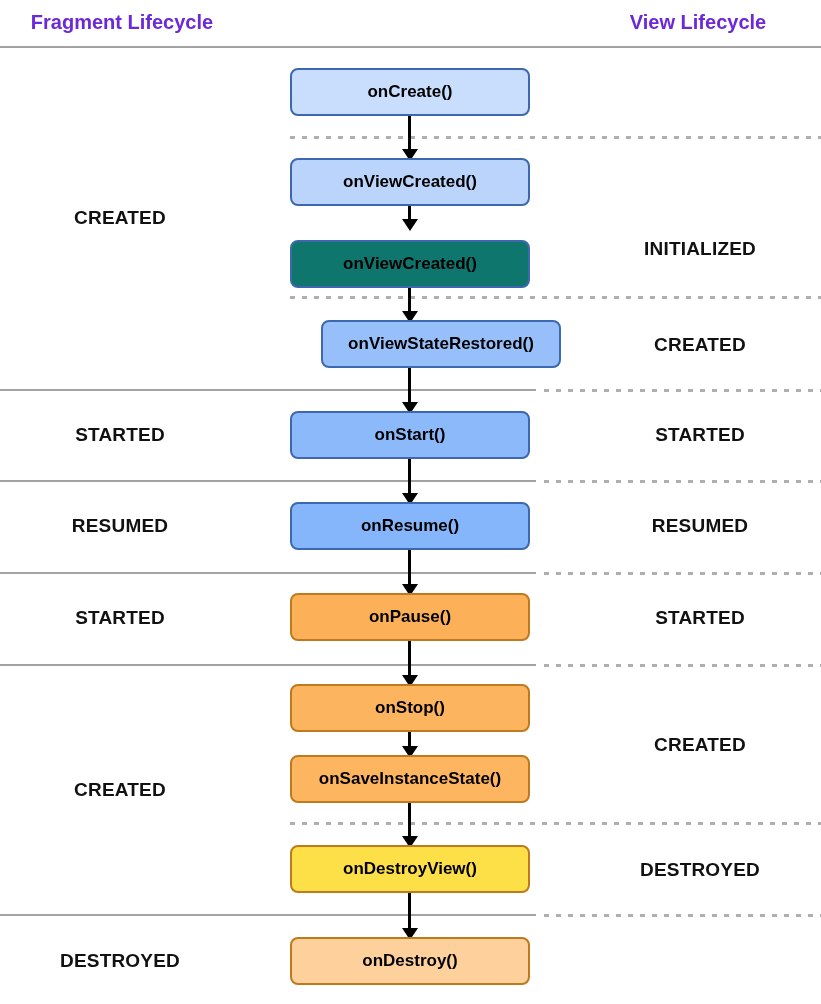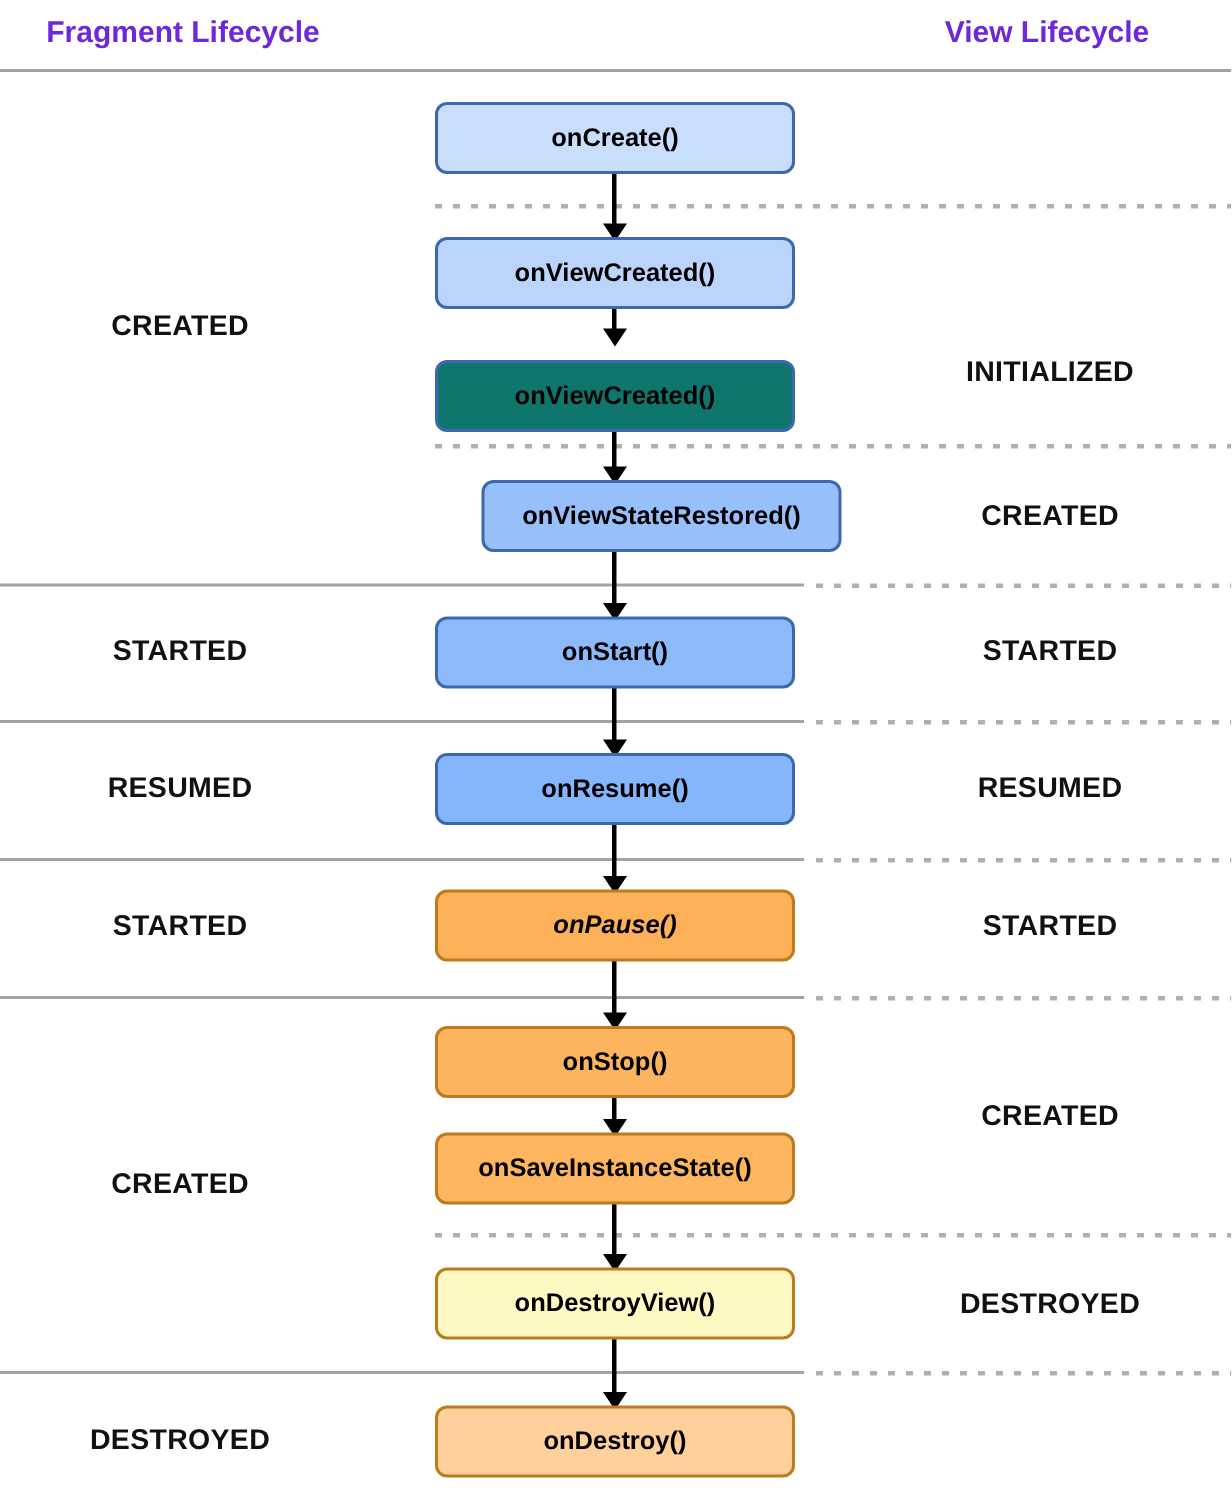--- a/index.html
+++ b/index.html
@@ -94,19 +94,19 @@
       <div class="arrow-line" style="top: 891px; height: 38px;"></div>
       <div class="arrow-head" style="top: 928px;"></div>
     </div>
   <div id="callbacks">
       <div class="cb" style="top: 68px; background: rgb(201, 222, 253); border-color: rgb(61, 104, 175); text-align: right;">onCreate()</div>
       <div class="cb" style="top: 158px; background: rgb(187, 212, 252); border-color: rgb(61, 104, 175);">onViewCreated()</div>
       <div class="cb" style="top: 240px; background: #0f766e; border-color: rgb(61, 104, 175);">onViewCreated()</div>
       <div class="cb" style="top: 320px; background: rgb(151, 192, 250); border-color: rgb(61, 104, 175); margin-left: 31px;">onViewStateRestored()</div>
       <div class="cb" style="top: 411px; background: rgb(139, 185, 250); border-color: rgb(61, 104, 175);">onStart()</div>
       <div class="cb" style="top: 502px; background: rgb(133, 181, 250); border-color: rgb(61, 104, 175);">onResume()</div>
-      <div class="cb" style="top: 593px; background: rgb(252, 177, 89); border-color: rgb(190, 122, 29); font-style: italic;">onPause()</div>
+      <div class="cb" style="top: 593px; background: rgb(252, 177, 89); border-color: rgb(190, 122, 29);">onPause()</div>
       <div class="cb" style="top: 684px; background: rgb(253, 180, 94); border-color: rgb(190, 122, 29);">onStop()</div>
       <div class="cb" style="top: 755px; background: rgb(253, 181, 95); border-color: rgb(190, 122, 29);">onSaveInstanceState()</div>
-      <div class="cb" style="top: 845px; background: #fef9c3; border-color: rgb(190, 122, 29);">onDestroyView()</div>
+      <div class="cb" style="top: 845px; background: #fde047; border-color: rgb(190, 122, 29);">onDestroyView()</div>
       <div class="cb" style="top: 937px; background: rgb(254, 208, 155); border-color: rgb(190, 122, 29);">onDestroy()</div>
     </div>
 </div>
 
 </body></html>

